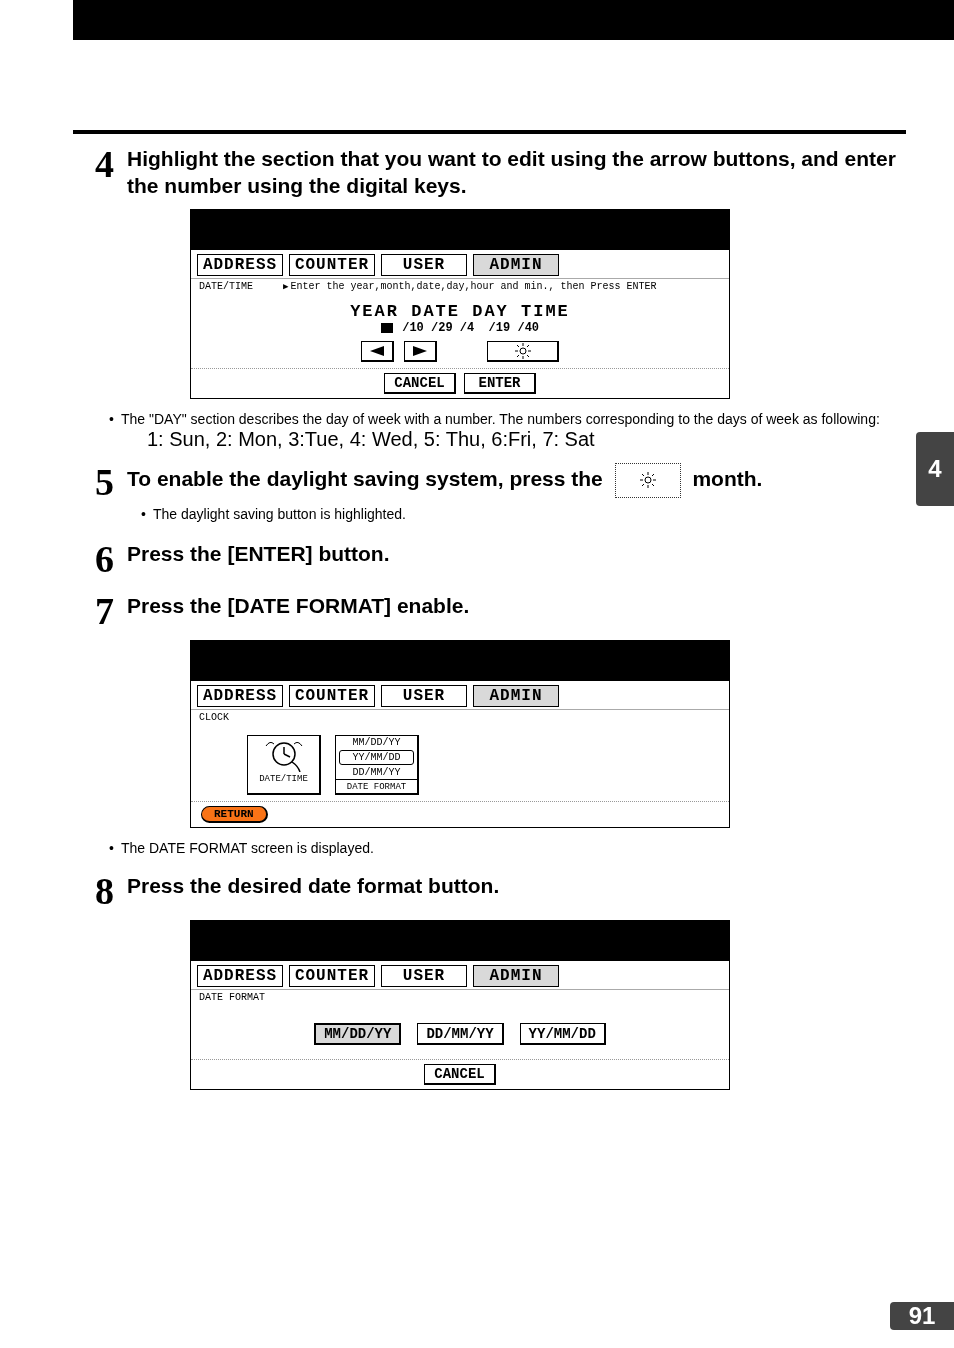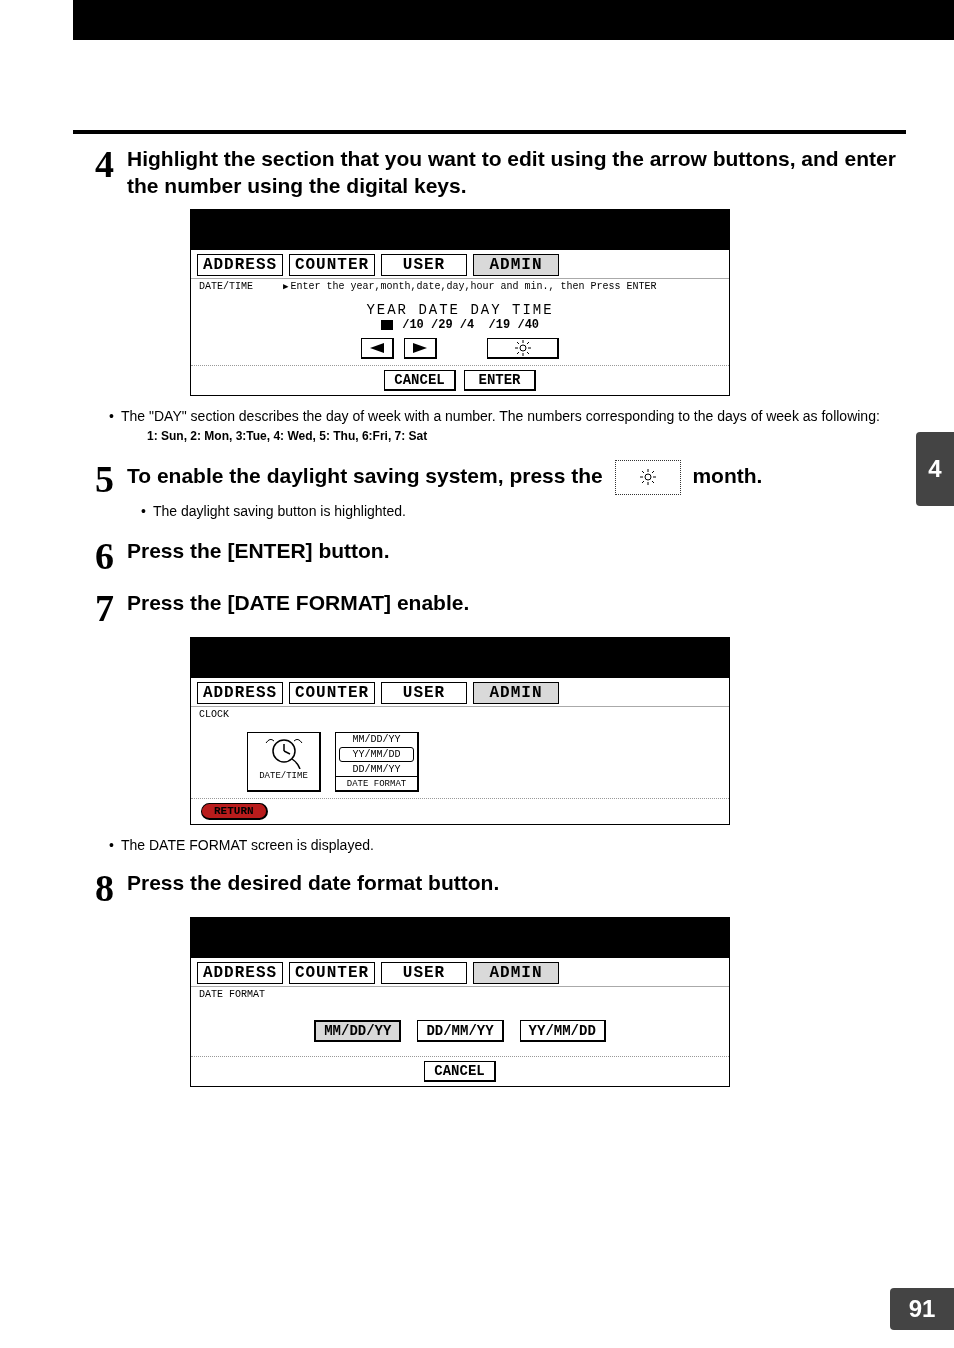--- a/index.html
+++ b/index.html
@@ -14,55 +14,55 @@
   .content { position:absolute; left:95px; right:48px; top:145px; }
 
   .step { margin-bottom:14px; }
   .step-row { display:flex; align-items:flex-start; }
   .step-num { font-family:"Times New Roman", serif; font-weight:bold; font-size:38px; line-height:38px; width:32px; flex-shrink:0; }
   .step-body { flex:1; }
   .step-title { font-weight:bold; font-size:21px; line-height:27px; }
   .bullets { margin:6px 0 0 14px; font-size:14px; line-height:20px; }
   .bullets li { margin-bottom:2px; list-style: none; position:relative; padding-left:12px;}
   .bullets li::before { content:"•"; position:absolute; left:0; }
-  .sub { margin-left:26px; font-size:12px;font-weight:bold; }
+  .sub { margin-left:26px; font-size:20px; }
 
   .device { width:540px; margin:10px 0 10px 95px; border:1px solid #000; font-family:"Courier New", monospace; background:#fff; }
   .dev-black { background:#000; height:40px; }
   .dev-tabs { display:flex; gap:6px; padding:4px 6px 2px; border-bottom:1px solid #aaa;}
   .tab { border:1px solid #000; font-size:16px; font-weight:bold; padding:1px 0; width:86px; text-align:center; letter-spacing:1px; background:#fff; }
   .tab.active { background:#d9d9d9; }
   .dev-sub { font-size:10px; padding:2px 8px; display:flex; gap:30px;}
   .dev-sub .hint::before { content:"▶"; font-size:9px; margin-right:2px;}
   .dev-main { padding:8px 10px 6px; text-align:center; }
-  .headers { font-size:14px; font-weight:normal; letter-spacing:2px; }
+  .headers { font-size:17px; font-weight:bold; letter-spacing:2px; }
   .values { font-size:12px; font-weight:bold; }
   .values .cursor { display:inline-block; width:12px; height:10px; background:#000; vertical-align:middle; margin-right:2px;}
   .btnrow { display:flex; justify-content:center; gap:10px; margin-top:6px; }
   .kbtn { border:1px solid #000; border-right:2px solid #000; border-bottom:2px solid #000; padding:1px 8px; font-size:14px; font-weight:bold; background:#fff; min-width:28px; display:inline-flex; align-items:center; justify-content:center;}
   .kbtn.wide { min-width:72px; justify-content:center;}
   .kbtn.sel { background:#d9d9d9; border:2px solid #000;}
   .dev-foot { border-top:1px dotted #999; padding:4px 10px; display:flex; justify-content:center; gap:8px;}
   .dev-foot.left { justify-content:flex-start; }
-  .rbtn { border:1px solid #000; border-right:2px solid #000; border-bottom:2px solid #000; border-radius:10px; padding:1px 12px; font-size:11px; font-weight:bold; background:#b91c1c;}
+  .rbtn { border:1px solid #000; border-right:2px solid #000; border-bottom:2px solid #000; border-radius:10px; padding:1px 12px; font-size:11px; font-weight:bold; background:#f97316;}
 
   .col2 { display:flex; gap:14px; justify-content:flex-start; padding:10px 10px 6px 56px;}
   .iconbox { border:1px solid #000; border-right:2px solid #000; border-bottom:2px solid #000; width:74px; padding:4px 2px 2px; text-align:center; font-size:9px; background:#fff;}
   .iconbox svg { display:block; margin:0 auto 2px;}
   .fmtlist { border:1px solid #000; border-right:2px solid #000; border-bottom:2px solid #000; width:84px; font-size:10px; text-align:center; background:#fff;}
   .fmtlist div { padding:1px 0;}
   .fmtlist .sel { border:1px solid #000; border-radius:3px; margin:1px 3px;}
   .fmtlist .lab { border-top:1px solid #000; font-size:9px; padding:2px 0 1px;}
 
   .fmtbtns { display:flex; justify-content:center; gap:16px; padding:18px 0 14px;}
 
   .inline-icon { display:inline-block; vertical-align:middle; border:1.5px dotted #333; padding:3px 24px; margin:0 6px; }
 
   .page-tab { position:absolute; right:0; top:432px; width:38px; height:74px; background:#444; color:#fff; font-weight:bold; font-size:24px; display:flex; align-items:center; justify-content:center; border-top-left-radius:4px; border-bottom-left-radius:4px;}
-  .page-num-box { position:absolute; right:0; bottom:18px; width:64px; height:42px; background:#444; color:#fff; font-weight:bold; font-size:24px; display:flex; align-items:center; justify-content:center; border-top-left-radius:4px; border-bottom-left-radius:4px;}
+  .page-num-box { position:absolute; right:0; bottom:18px; width:64px; height:28px; background:#444; color:#fff; font-weight:bold; font-size:24px; display:flex; align-items:center; justify-content:center; border-top-left-radius:4px; border-bottom-left-radius:4px;}
 </style>
 </head>
 <body>
 
 <div class="top-bar"></div>
 <div class="rule"></div>
 
 <div class="content">
 
   <div class="step">

